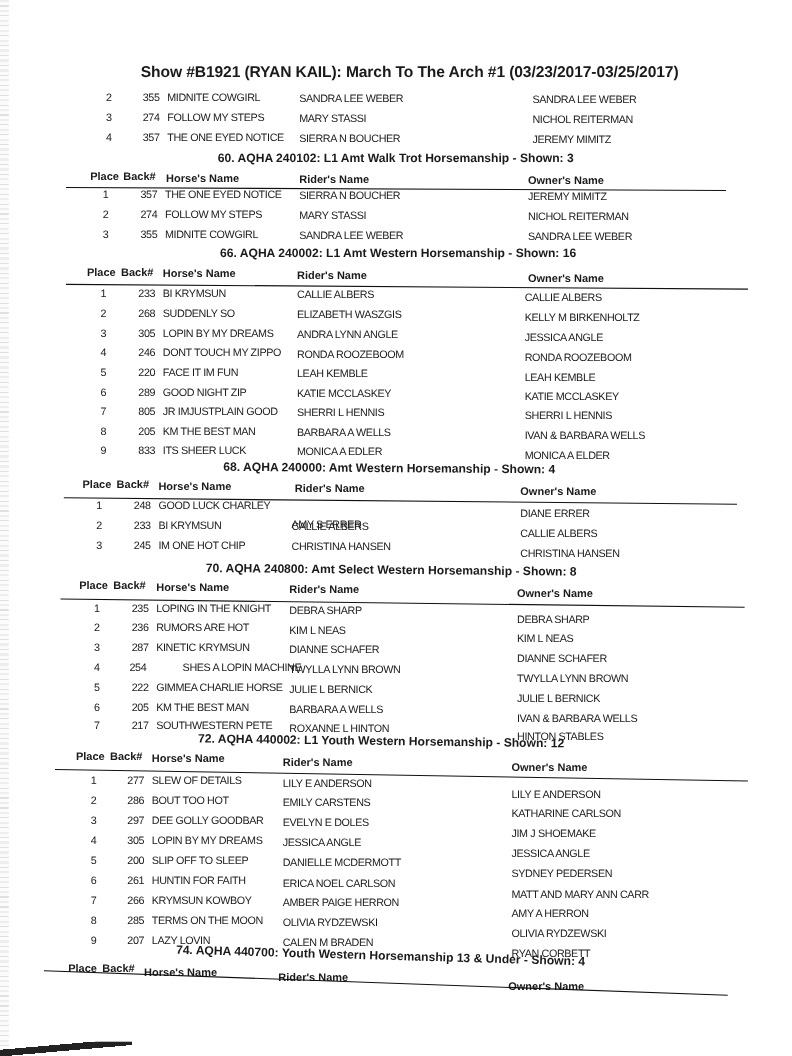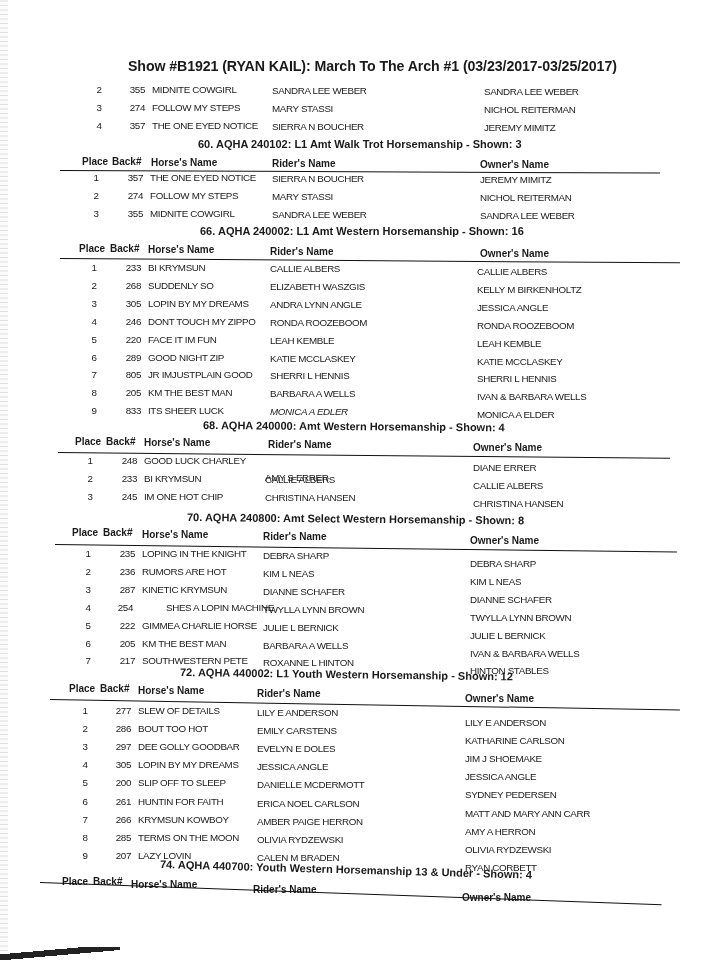--- a/index.html
+++ b/index.html
@@ -159,21 +159,21 @@
         <span class="c-place" style="left: 87px; top: 0px;">8</span>
         <span class="c-back" style="left: 119px; top: 0px;">205</span>
         <span style="left: 148px; top: 0px;">KM THE BEST MAN</span>
         <span style="left: 270px; top: 1px;">BARBARA  A WELLS</span>
         <span style="left: 477px; top: 4px;">IVAN &amp; BARBARA WELLS</span>
       </div>
       <div class="row" style="left: 0px; top: 405.2px; width: 720px; height: 14px;">
         <span class="c-place" style="left: 87px; top: 0px;">9</span>
         <span class="c-back" style="left: 119px; top: 0px;">833</span>
         <span style="left: 148px; top: 0px;">ITS SHEER LUCK</span>
-        <span style="left: 270px; top: 1px; font-style: italic;">MONICA A EDLER</span>
+        <span style="left: 270px; top: 1px;">MONICA A EDLER</span>
         <span style="left: 477px; top: 4px;">MONICA A ELDER</span>
       </div>
     </div>
     <div class="section">
       <div class="sec-title" style="left: 203px; top: 419px; transform: rotate(0.44deg); transform-origin: left center;">68. AQHA 240000: Amt Western Horsemanship - Shown: 4</div>
       <div class="hdr" style="left: 75px; top: 436px;">Place</div>
       <div class="hdr" style="left: 106px; top: 436px;">Back#</div>
       <div class="hdr" style="left: 144px; top: 437px;">Horse's Name</div>
       <div class="hdr" style="left: 268px; top: 439px;">Rider's Name</div>
       <div class="hdr" style="left: 473px; top: 442px;">Owner's Name</div>

